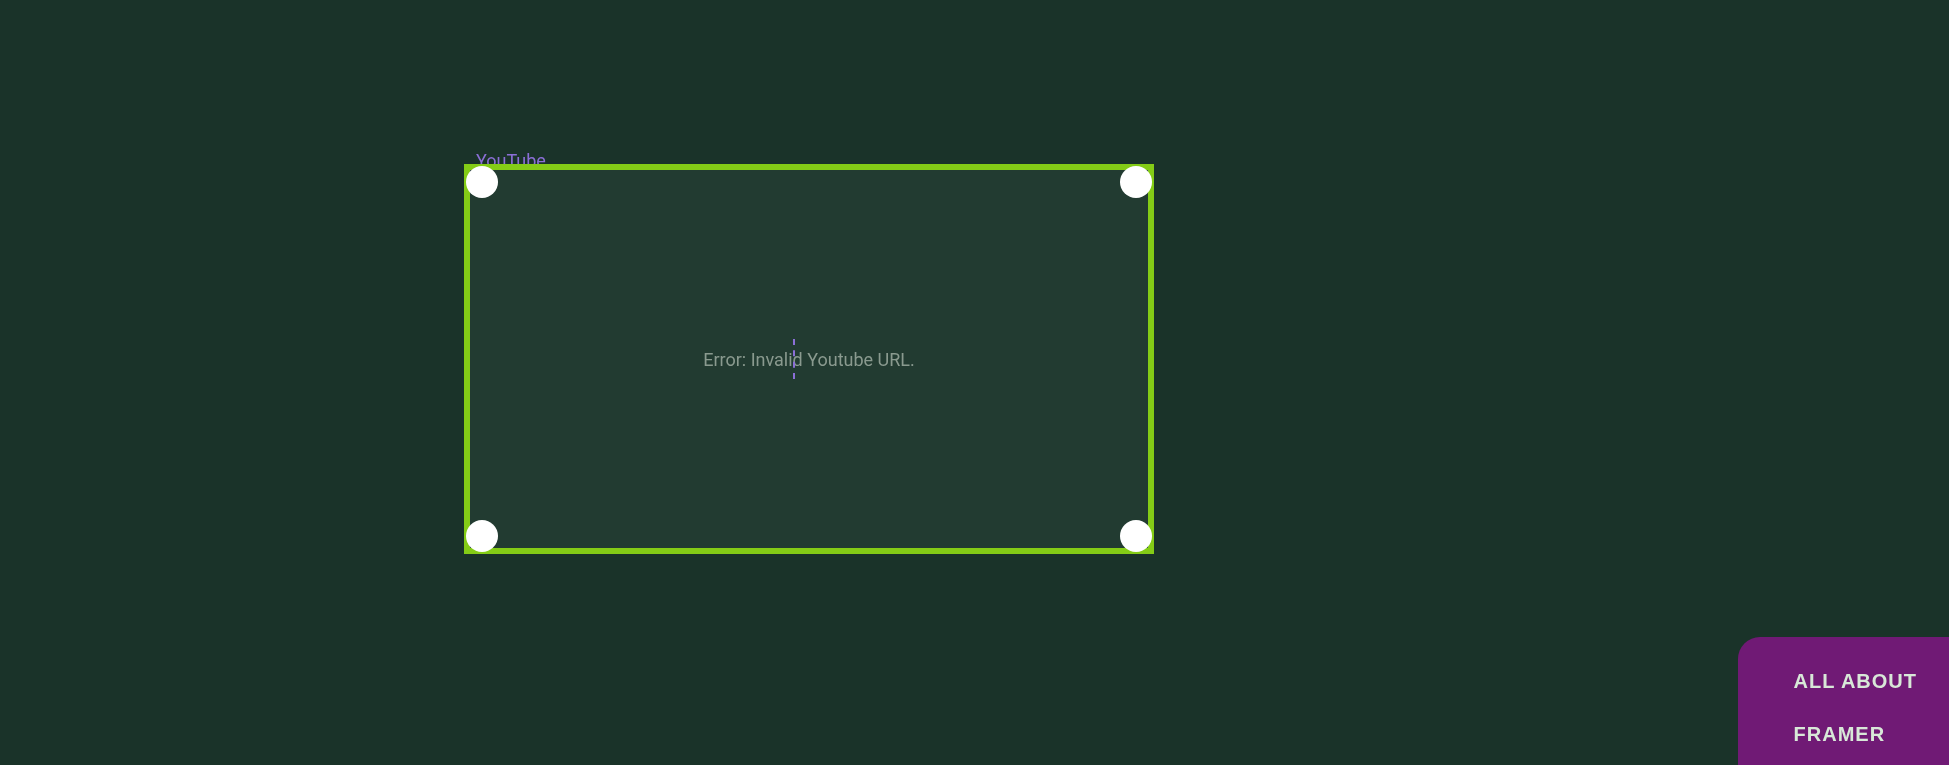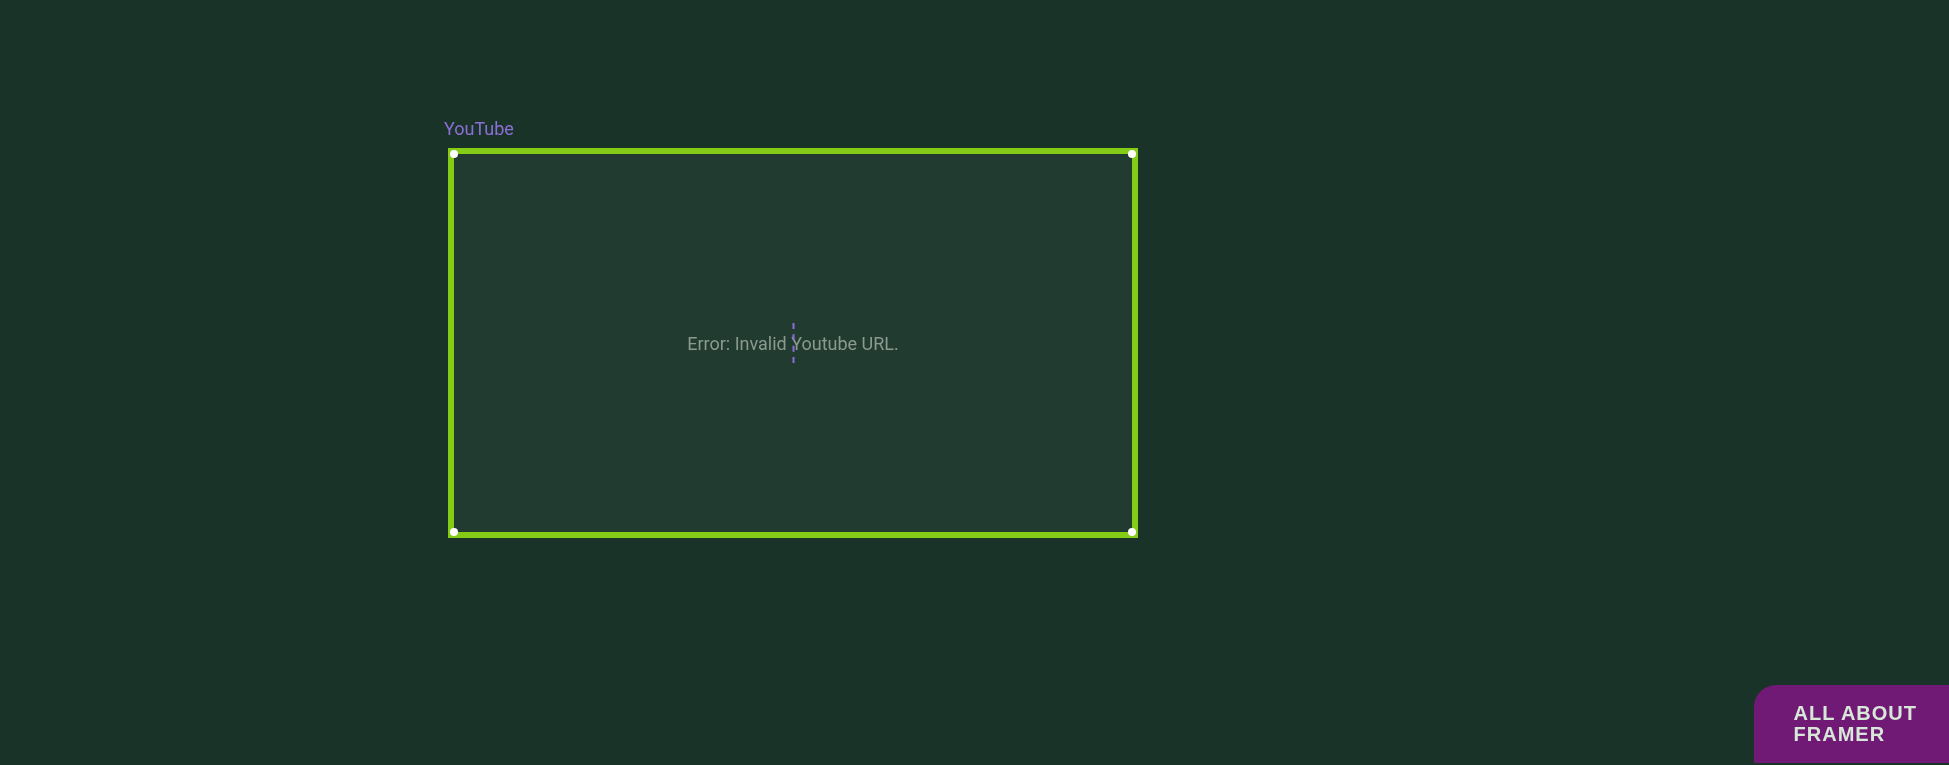--- a/index.html
+++ b/index.html
@@ -1,17 +1,17 @@
 <!DOCTYPE html>
 <html><head>
   <meta charset="utf-8">
   <style>
     * {
       margin: 0;
-      padding: 0;
+      padding: 16px;
       box-sizing: border-box;
     }
 
     body {
       width: 1949px;
       height: 765px;
       background-color: #1a3329;
       font-family: -apple-system, BlinkMacSystemFont, "Segoe UI", Roboto, Helvetica, Arial, sans-serif;
       position: relative;
       overflow: hidden;

